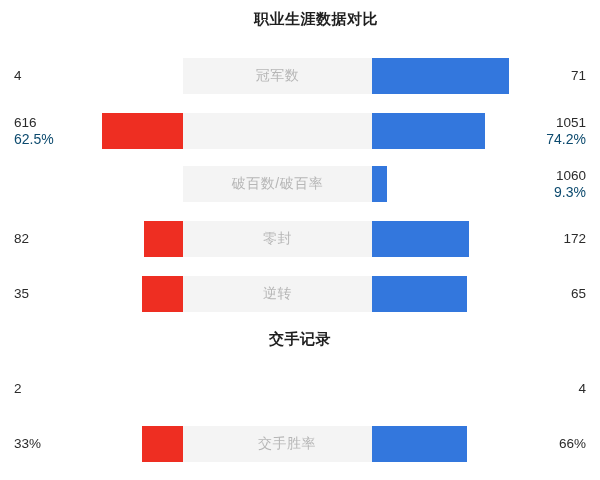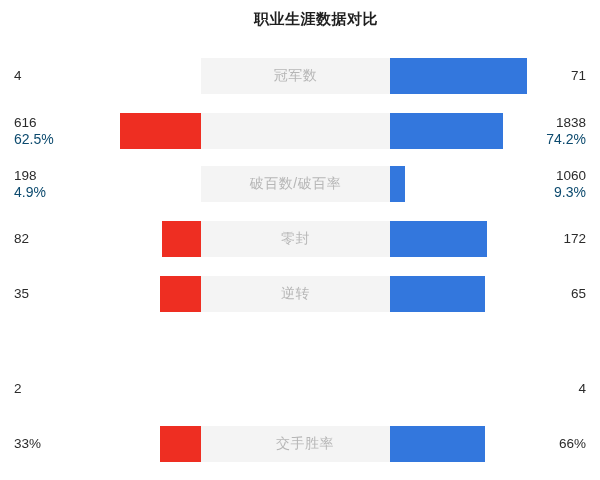--- a/index.html
+++ b/index.html
@@ -54,21 +54,21 @@
     white-space: nowrap;
   }
   .val-left  { left: 14px;  align-items: flex-start; text-align: left; }
   .val-right { right: 14px; align-items: flex-end;   text-align: right; }
 
   .val .sub { font-size: 14px; color: #0c4a6e; }
 
   
   .track-wrap {
     position: absolute;
-    left: 110px;
+    left: 92px;
     top: 0;
     width: 420px;
     height: 40px;
   }
 
   
   .track {
     position: absolute;
     left: 91px;         
     top: 2px;
@@ -110,20 +110,21 @@
     background: #3377dd;
   }
 </style>
 </head>
 <body>
 
 <div id="app">
 
   <div class="section-title" id="title-career">职业生涯数据对比</div>
 
+  <div class="section-title" id="title-h2h">交手记录</div>
 
   <div id="rows-container">
       <div class="cmp-row" style="top: 56px;">
         <div class="val val-left">
           <span>4</span>
         </div>
         <div class="track-wrap">
           <div class="bar-left" style="width:9px;background:#ee2e22;"></div>
           <div class="track" style="background:#f4f4f4;"></div>
           <div class="track-label" style="color:#b6b6b6;">冠军数</div>
@@ -137,29 +138,25 @@
         <div class="val val-left">
           <span>616</span>
           <span class="sub">62.5%</span>
         </div>
         <div class="track-wrap">
           <div class="bar-left" style="width:90px;background:#ee2e22;"></div>
           <div class="track" style="background:#f4f4f4;"></div>
           <div class="bar-right" style="width:113px;background:#3377dd;"></div>
         </div>
         <div class="val val-right">
-          <span>1838</span>
+          <span>1051</span>
           <span class="sub">74.2%</span>
         </div>
       </div>
       <div class="cmp-row" style="top: 164px;">
-        <div class="val val-left">
-          <span>198</span>
-          <span class="sub">4.9%</span>
-        </div>
         <div class="track-wrap">
           <div class="bar-left" style="width:9px;background:#ee2e22;"></div>
           <div class="track" style="background:#f4f4f4;"></div>
           <div class="track-label" style="color:#b6b6b6;">破百数/破百率</div>
           <div class="bar-right" style="width:15px;background:#3377dd;"></div>
         </div>
         <div class="val val-right">
           <span>1060</span>
           <span class="sub">9.3%</span>
         </div>

